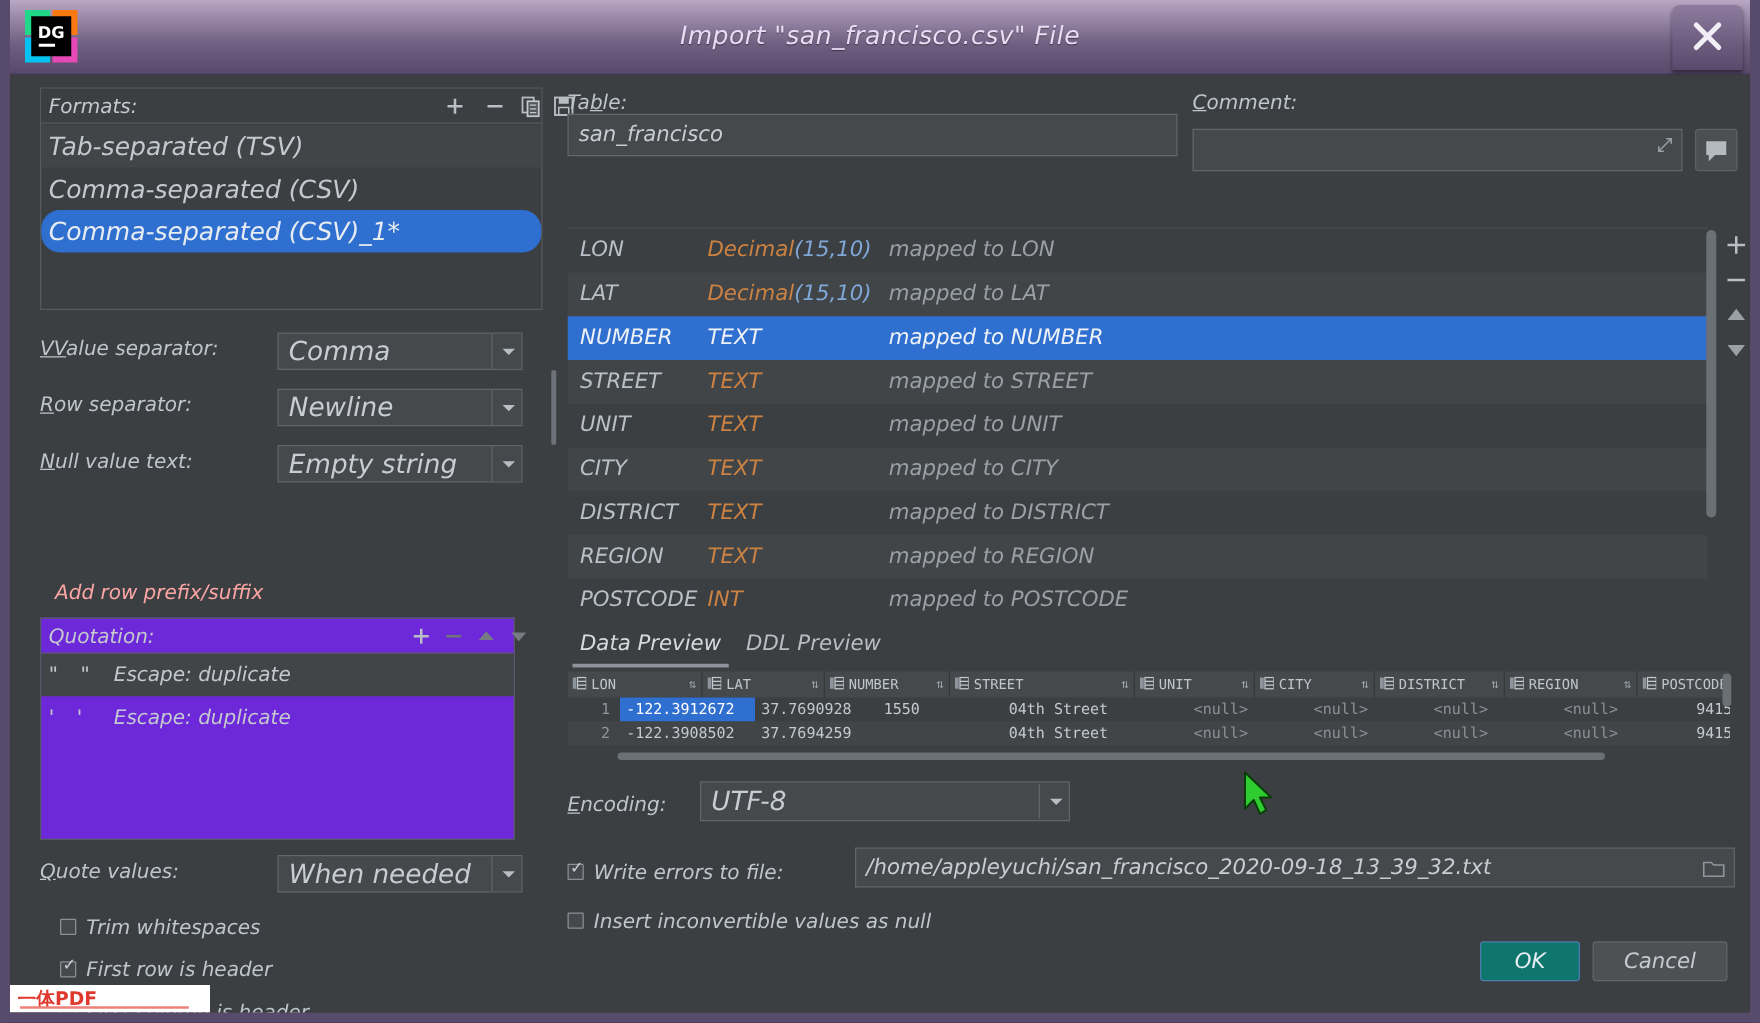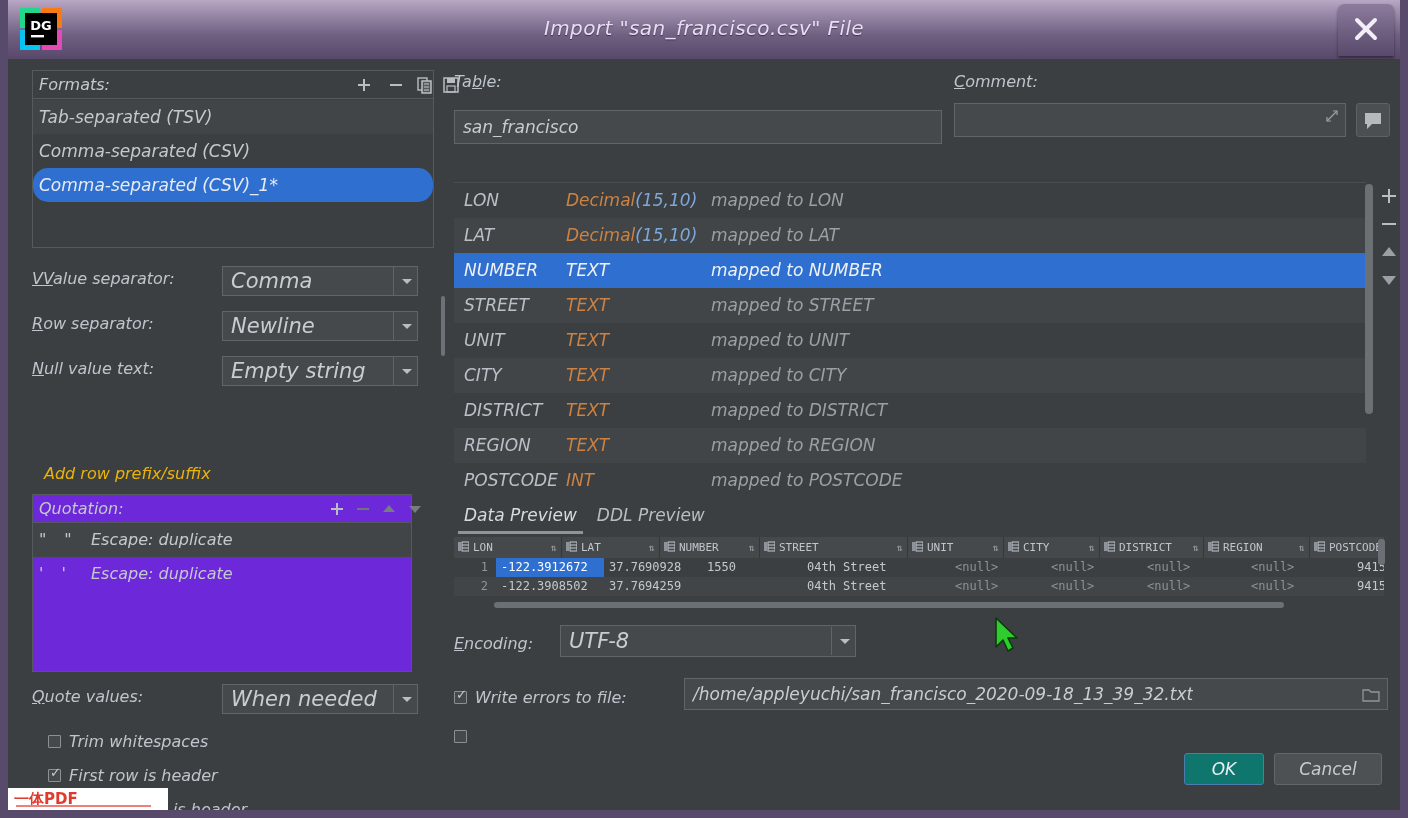--- a/index.html
+++ b/index.html
@@ -73,21 +73,21 @@
     font-size: 16px; font-style: italic; color: #c4c9cf;
     font-family: "DejaVu Sans", sans-serif;
   }
   .tb-icon {
     position: absolute; top: 4px; width: 20px; height: 20px;
     cursor: pointer;
   }
   #formats-list { position: absolute; left: 0; top: 29px; right: 0; bottom: 0; }
   .format-item {
     height: 34px; line-height: 34px; padding-left: 6px;
-    font-size: 17px; font-style: italic; color: #c4c9cf;
+    font-size: 20px; font-style: italic; color: #c4c9cf;
     font-family: "DejaVu Sans", sans-serif;
     cursor: pointer;
   }
   .format-item.alt { background: #414547; }
   .format-item.selected { background: #2f6fd0; color: #e7ecf2; border-radius: 15px; }
 
   .field-row { position: absolute; left: 10px; width: 402px; height: 30px; }
   .field-label {
     position: absolute; left: 0; top: 3px;
     font-size: 16px; font-style: italic; color: #bfc5cc;
@@ -108,21 +108,21 @@
     width: 24px; height: 28px; border-left: 1px solid #5f6568;
     background: #45494b; position: relative;
   }
   .combo .arrow:after {
     content: ""; position: absolute; left: 8px; top: 12px;
     border-left: 5px solid transparent; border-right: 5px solid transparent;
     border-top: 5px solid #b9bec4;
   }
   #add-prefix-link {
     position: absolute; left: 22px; top: 398px;
-    font-size: 16px; font-style: italic; color: #eab308; cursor: pointer;
+    font-size: 16px; font-style: italic; color: #fca5a5; cursor: pointer;
     font-family: "DejaVu Sans", sans-serif;
   }
 
   #quotation-box {
     position: absolute; left: 10px; top: 428px; width: 380px; height: 178px;
     background: #6d28d9; border: 1px solid #555a5e;
   }
   #quotation-header { position: relative; height: 28px; border-bottom: 1px solid #555a5e; }
   #quotation-label {
     position: absolute; left: 6px; top: 4px; font-size: 16px; font-style: italic;
@@ -448,21 +448,21 @@
 
     </div>
 
     <div id="splitter">
       <div id="splitter-grip"></div>
     </div>
 
     <div id="right-panel">
 
       <div class="rlabel" style="left:8px; top:12px;"><span id="tbl-label">Ta<u>b</u>le:</span></div>
-      <div class="textfield" style="left:8px; top:50px; width:488px; height:34px;">
+      <div class="textfield" style="left:8px; top:31px; width:488px; height:34px;">
         <span class="tv">san_francisco</span>
       </div>
 
       <div class="rlabel" style="left:508px; top:12px;"><span id="cmt-label"><u>C</u>omment:</span></div>
       <div class="textfield" style="left:508px; top:43px; width:392px; height:34px; position:absolute;">
         <span class="tv"></span>
         <span style="position:absolute; right:6px; top:4px;">
           <svg width="14" height="14" viewBox="0 0 14 14">
             <line x1="2" y1="12" x2="12" y2="2" stroke="#9aa0a6" stroke-width="1.2"></line>
             <polyline points="8,2 12,2 12,6" fill="none" stroke="#9aa0a6" stroke-width="1.2"></polyline>
@@ -662,20 +662,21 @@
         <span class="tv">/home/appleyuchi/san_francisco_2020-09-18_13_39_32.txt</span>
         <span id="browse-button">
           <svg width="20" height="18" viewBox="0 0 20 18">
             <path d="M2 4 h6 l2 2 h8 v9 H2 z" fill="none" stroke="#8f959b" stroke-width="1.3"></path>
           </svg>
         </span>
       </div>
 
       <div class="checkrow" style="left:8px; top:663px; position:absolute;">
         <span class="cb"></span>
+        <span>Insert inconvertible values as null</span>
       </div>
 
       <div class="btn" id="ok-button" style="left:738px; top:693px; width:80px;">OK</div>
       <div class="btn" id="cancel-button" style="left:828px; top:693px; width:108px;">Cancel</div>
 
       <div id="cursor">
         <svg width="30" height="38" viewBox="0 0 30 38">
           <path d="M2 1 L2 30 L9 23 L14 34 L19 31 L14 21 L23 21 Z" fill="#2ecc2e" stroke="#083d08" stroke-width="1.6" stroke-linejoin="round"></path>
         </svg>
       </div>

